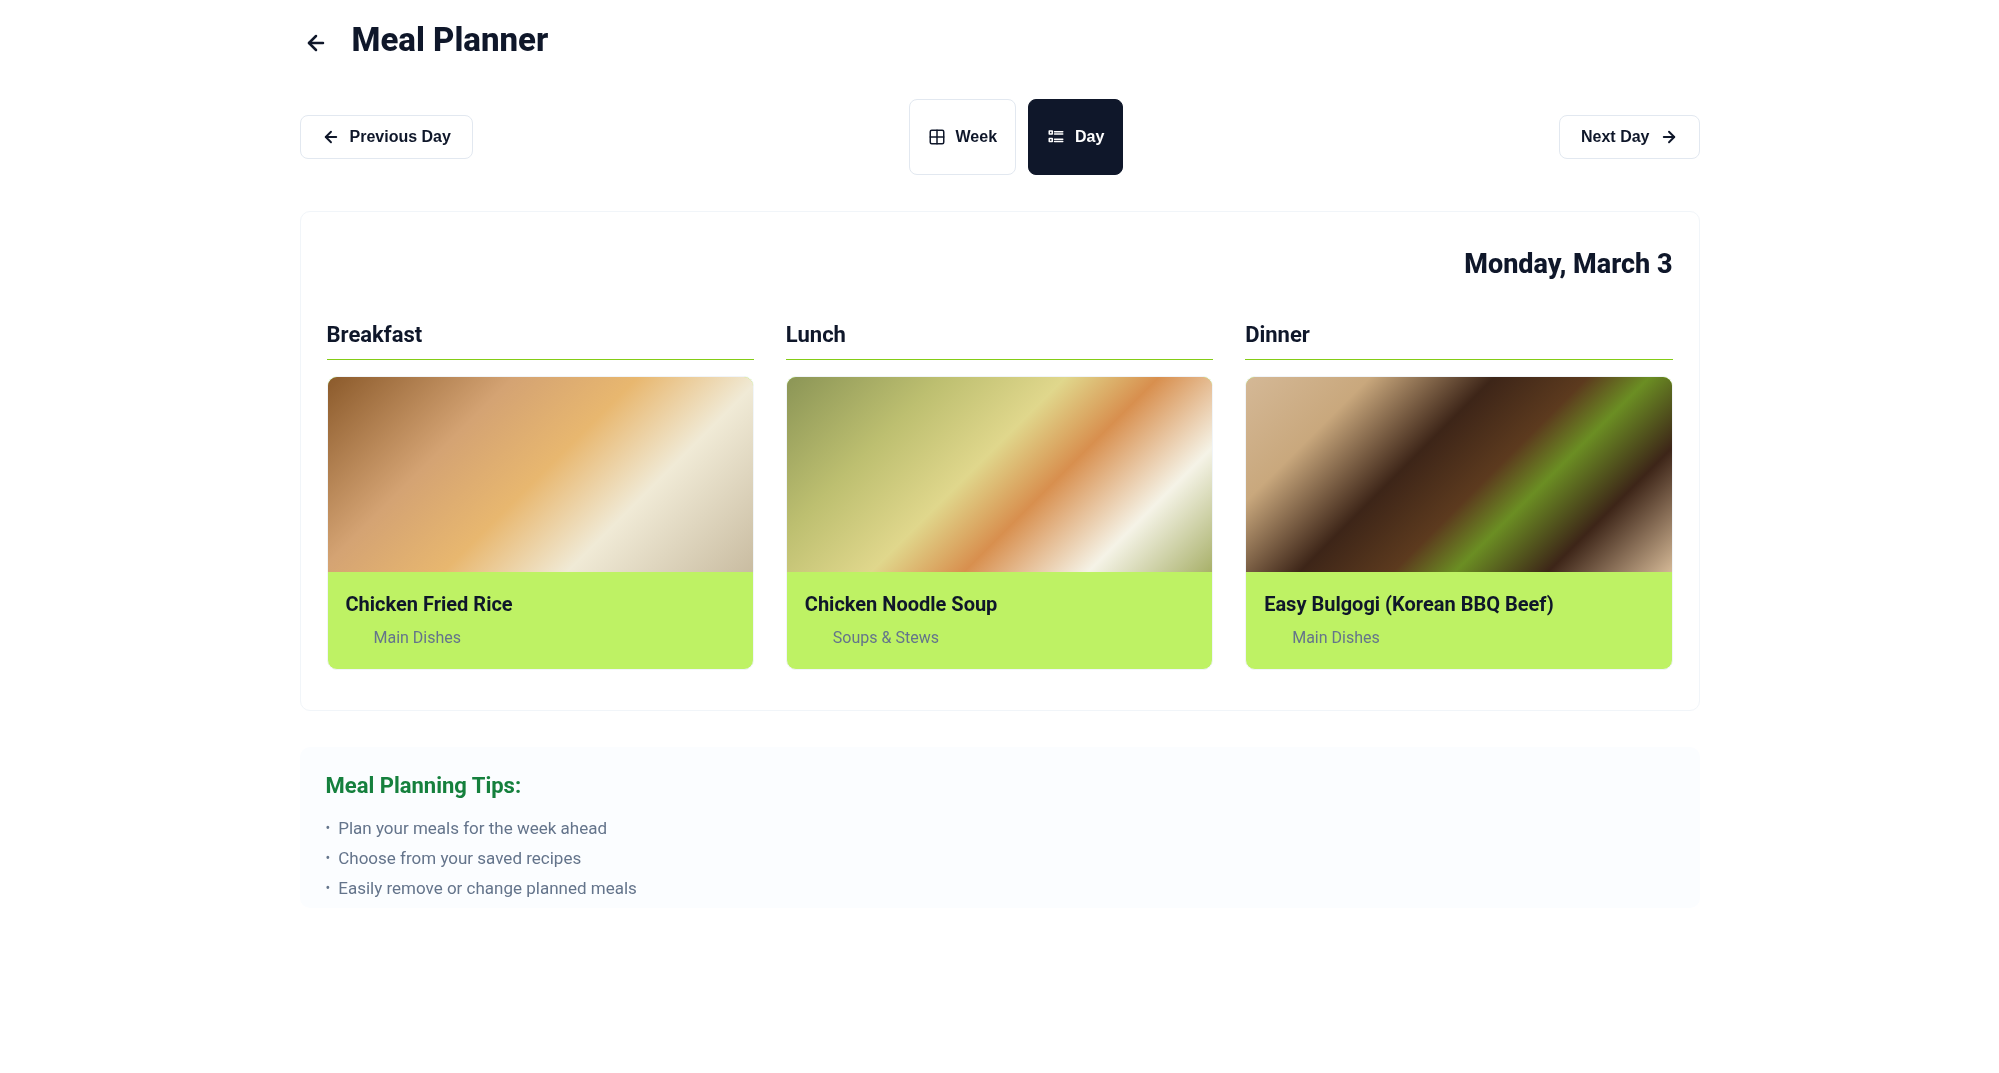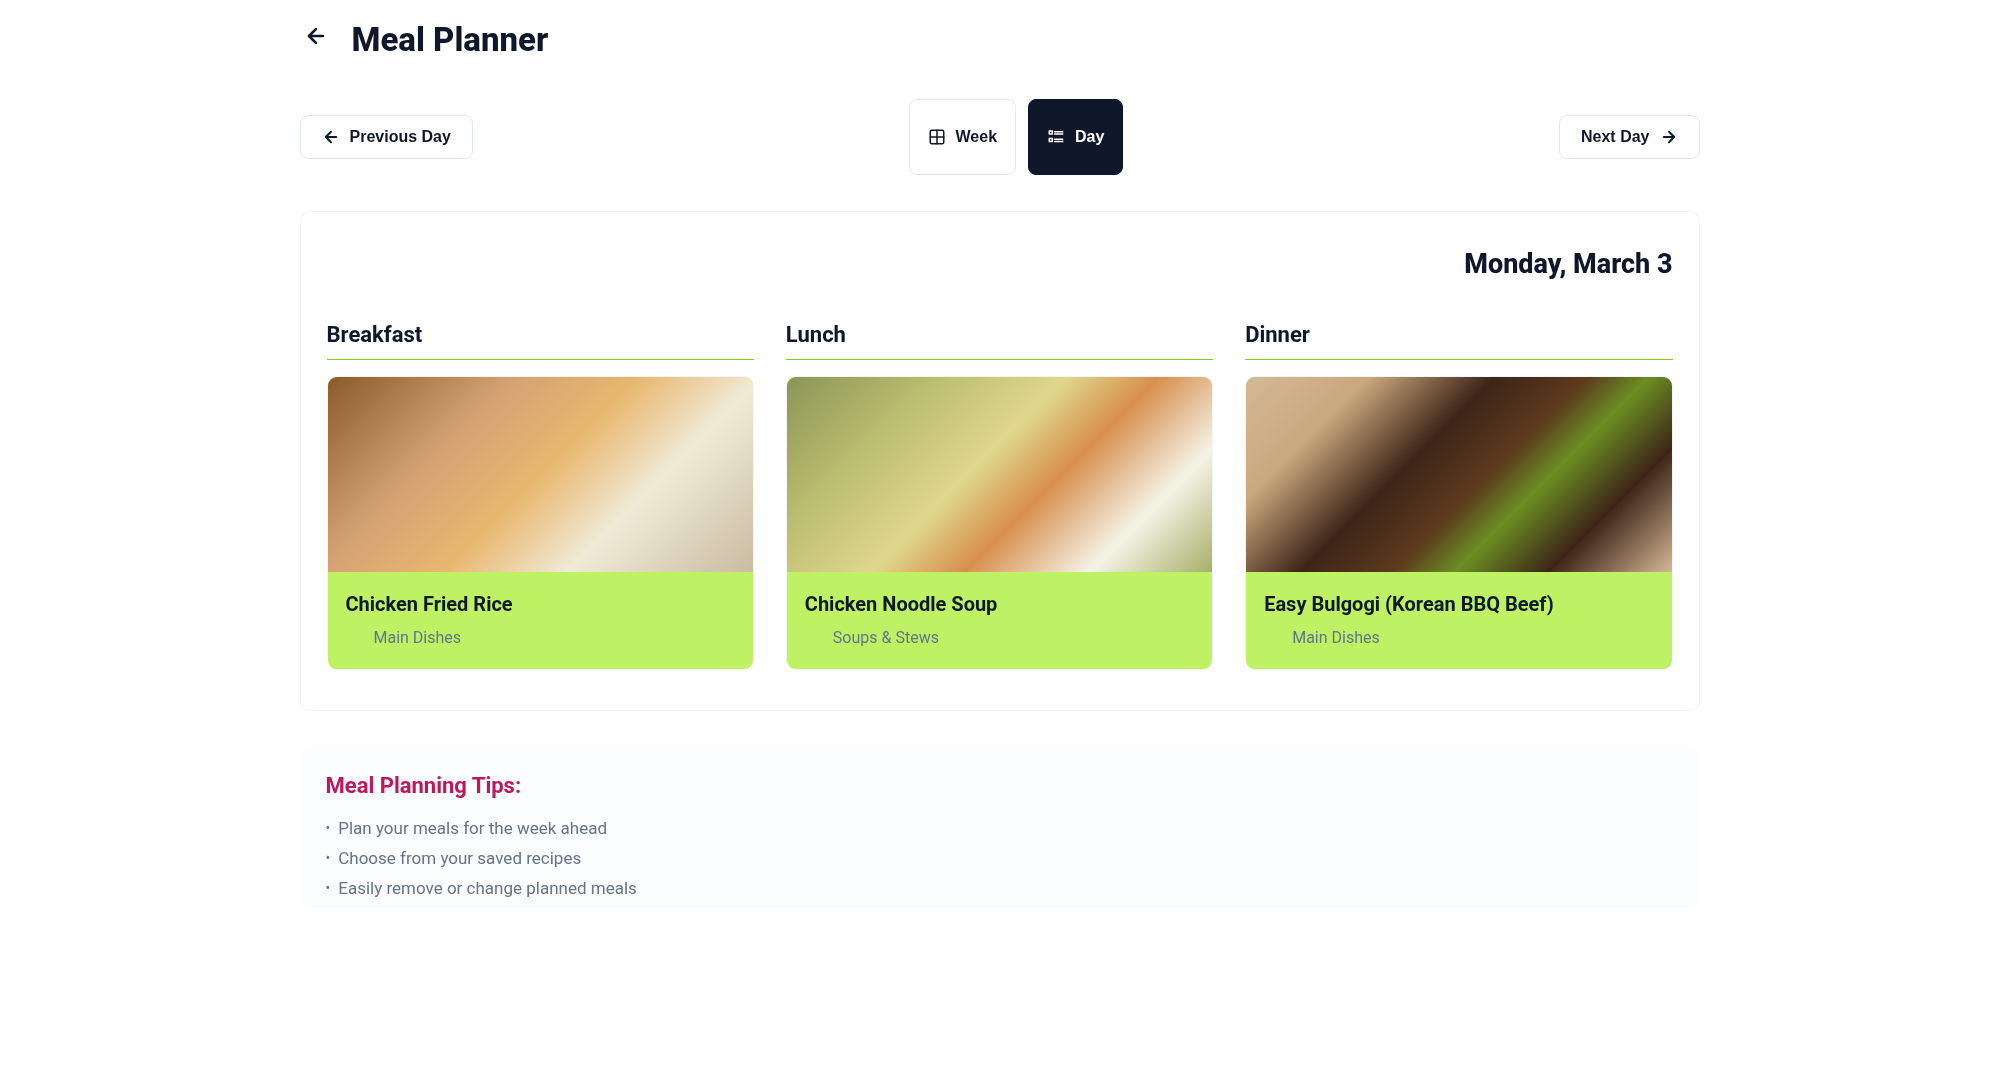--- a/index.html
+++ b/index.html
@@ -15,21 +15,21 @@
       padding: 20px 40px;
     }
 
     .container {
       max-width: 1400px;
       margin: 0 auto;
     }
 
     .header {
       display: flex;
-      align-items: flex-start;
+      align-items: flex-end;
       gap: 20px;
       margin-bottom: 40px;
     }
 
     .back-btn {
       display: flex;
       align-items: center;
       justify-content: center;
       cursor: pointer;
       padding: 4px;
@@ -183,21 +183,21 @@
 
     .tips-panel {
       background: #fbfdff;
       border-radius: 10px;
       padding: 26px 26px 10px 26px;
     }
 
     .tips-title {
       font-size: 22px;
       font-weight: 700;
-      color: #be185d;
+      color: #15803d;
       margin-bottom: 20px;
     }
 
     .tips-list {
       display: flex;
       flex-direction: column;
       gap: 10px;
     }
 
     .tip-item {

